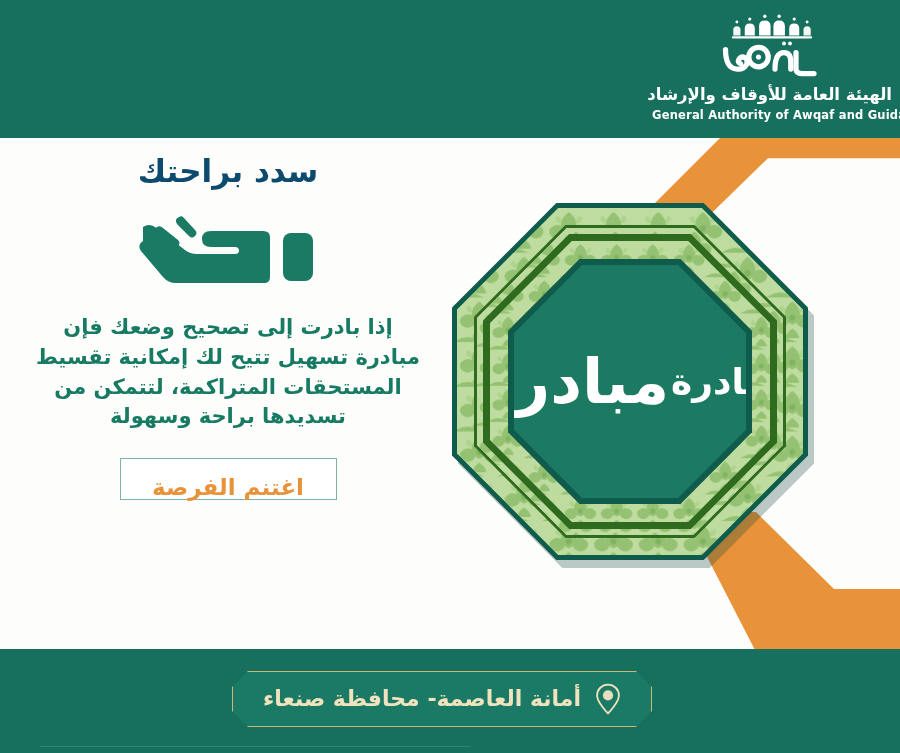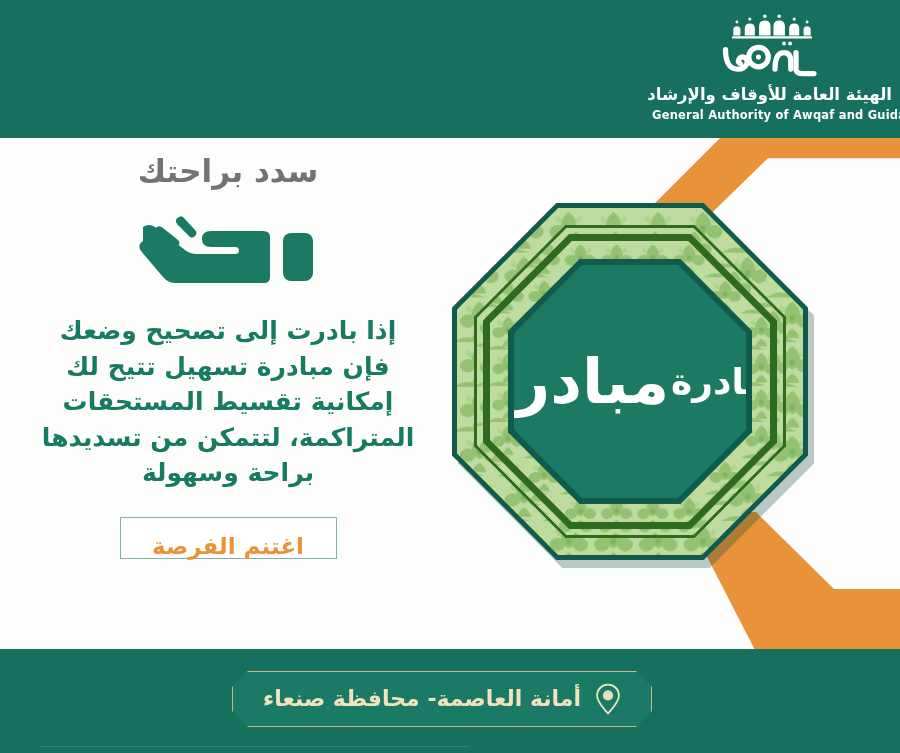--- a/index.html
+++ b/index.html
@@ -144,40 +144,40 @@
 
   
   .left-col {
     position: absolute;
     left: 18px; top: 148px;
     width: 420px; height: 455px;
     z-index: 4;
     text-align: center;
   }
   .kicker {
-    color: #737373;
+    color: #0c4a6e;
     font-size: 31px;
     font-weight: 700;
     line-height: 1;
     margin-top: 8px;
     white-space: nowrap;
   }
   .hand-wrap {
     margin-top: 16px;
     height: 86px;
     display: flex;
     align-items: center;
     justify-content: center;
   }
   .hand-icon { width: 186px; height: 82px; display: block; }
 
   .body-copy {
     margin-top: 24px;
     color: #177a62;
-    font-size: 25px;
+    font-size: 21px;
     font-weight: 700;
     line-height: 1.42;
     padding: 0 14px;
     text-align: center;
   }
 
   .cta-box {
     margin: 26px auto 0 auto;
     width: 217px; height: 42px;
     border: 1.6px solid #7fb3a6;

